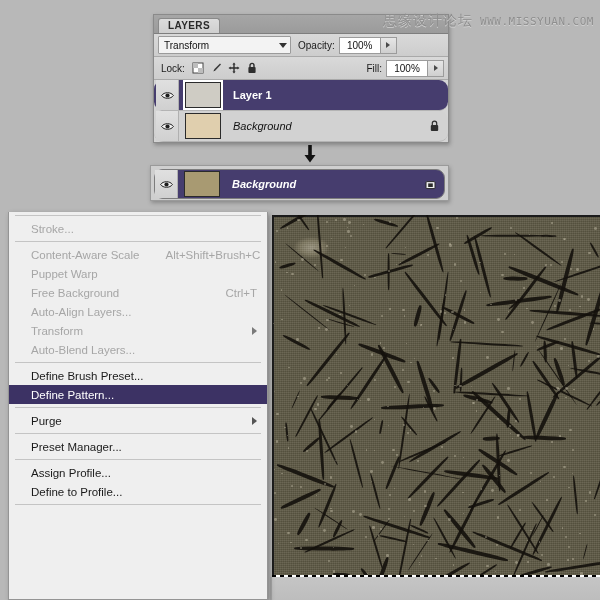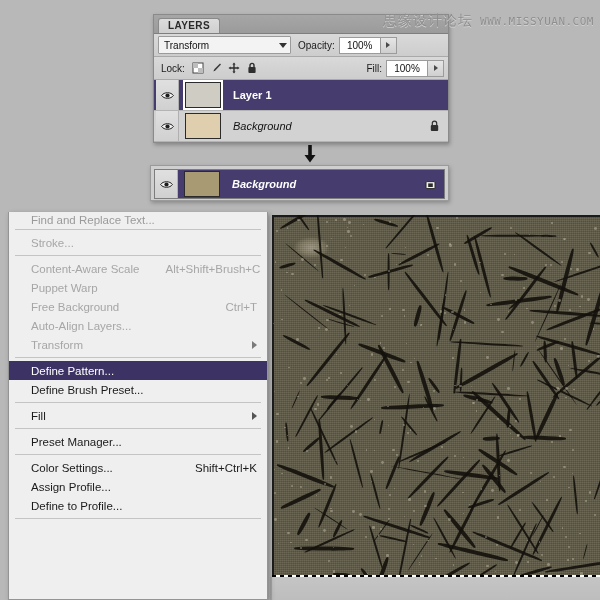--- a/index.html
+++ b/index.html
@@ -226,20 +226,21 @@
   .spacer { flex: 1; }
 
   
   .layer-row {
     display: flex;
     align-items: center;
     height: 30px;
     border-bottom: 1px solid #b4b4b4;
     padding-left: 2px;
     background: #d2d2d2;
+    border-radius: 9px;
   }
   .layer-row.selected {
     background: #463d6e;
   }
   .eye-cell {
     width: 22px;
     display: flex;
     align-items: center;
     justify-content: center;
     height: 100%;
@@ -892,23 +893,20 @@
     <div class="thumb thumb-dark-tan"></div>
     <span class="layer-name italic">Background</span>
     <svg class="lock-badge" viewBox="0 0 11 12">
       <rect x="1" y="3.6" width="9" height="7" rx="1" fill="#efefef" stroke="#2a2a2a" stroke-width="1"></rect>
       <rect x="3.2" y="5.4" width="4.6" height="3.6" fill="#2a2a2a"></rect>
     </svg>
   </div>
 </div>
 
 <div id="edit-menu">
-    <div class="mi clipped">
-      <span>Find and Replace Text...</span>
-    </div>
     <div class="msep"></div>
     <div class="mi disabled">
       <span>Stroke...</span>
     </div>
     <div class="msep"></div>
     <div class="mi disabled">
       <span>Content-Aware Scale</span>
       <span class="accel">Alt+Shift+Brush+C</span>
     </div>
     <div class="mi disabled">
@@ -918,42 +916,41 @@
       <span>Free Background</span>
       <span class="accel">Ctrl+T</span>
     </div>
     <div class="mi disabled">
       <span>Auto-Align Layers...</span>
     </div>
     <div class="mi disabled">
       <span>Transform</span>
       <span class="submenu-arrow"></span>
     </div>
+    <div class="mi disabled">
+      <span>Auto-Blend Layers...</span>
+    </div>
     <div class="msep"></div>
+    <div class="mi enabled">
+      <span>Define Brush Preset...</span>
+    </div>
     <div class="mi highlight">
       <span>Define Pattern...</span>
     </div>
-    <div class="mi enabled">
-      <span>Define Brush Preset...</span>
-    </div>
     <div class="msep"></div>
     <div class="mi enabled">
-      <span>Fill</span>
+      <span>Purge</span>
       <span class="submenu-arrow"></span>
     </div>
     <div class="msep"></div>
     <div class="mi enabled">
       <span>Preset Manager...</span>
     </div>
     <div class="msep"></div>
     <div class="mi enabled">
-      <span>Color Settings...</span>
-      <span class="accel">Shift+Ctrl+K</span>
-    </div>
-    <div class="mi enabled">
       <span>Assign Profile...</span>
     </div>
     <div class="mi enabled">
       <span>Define to Profile...</span>
     </div>
     <div class="msep"></div>
     <div class="mi enabled"></div>
   </div>
 
 </body></html>

